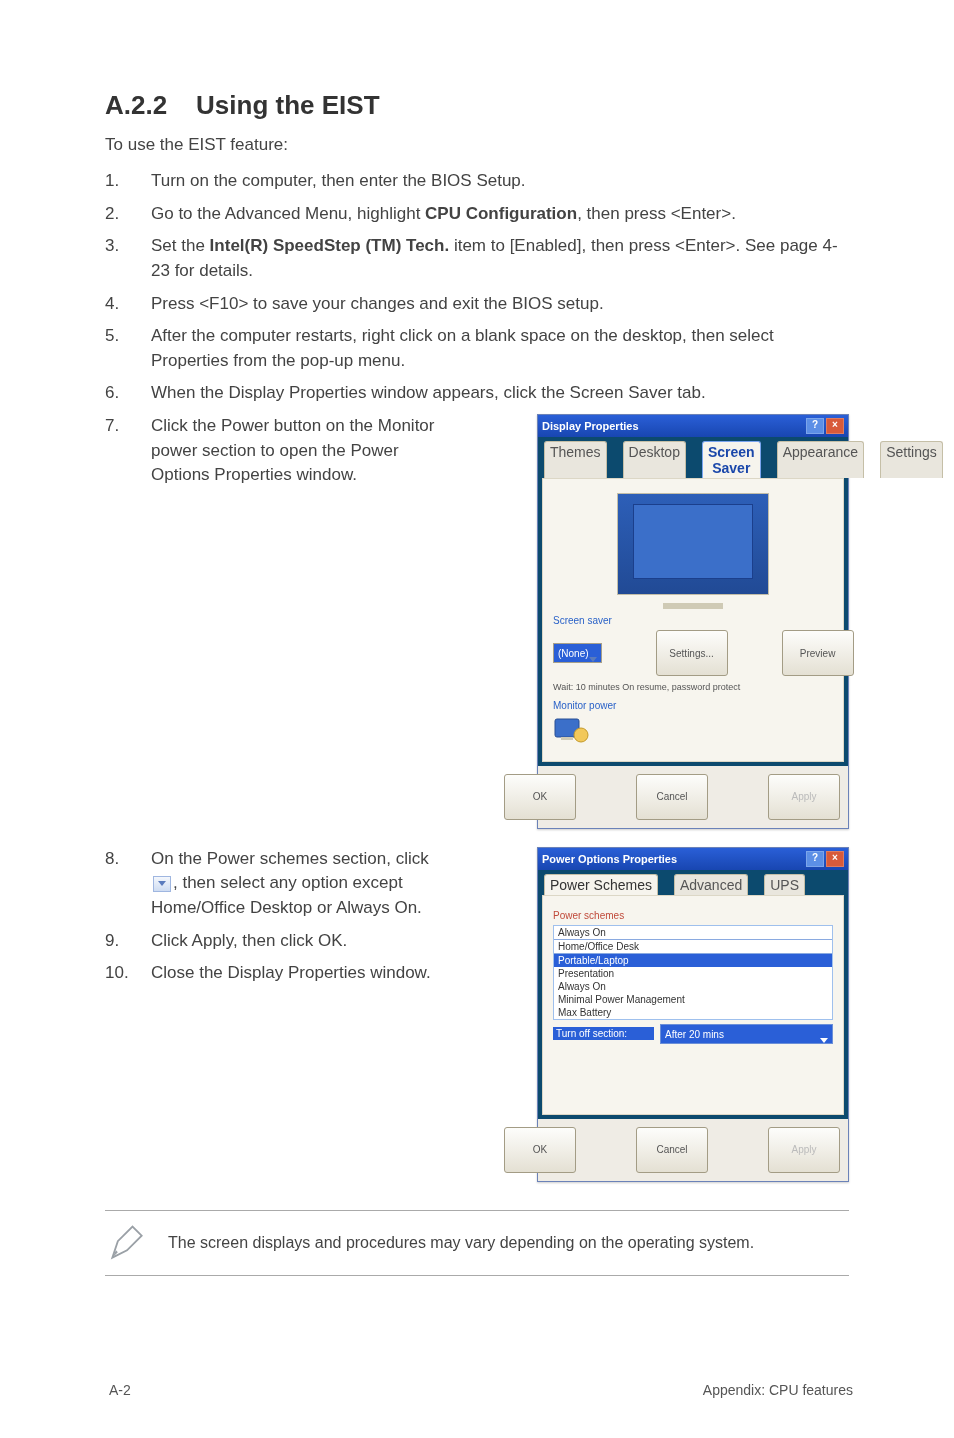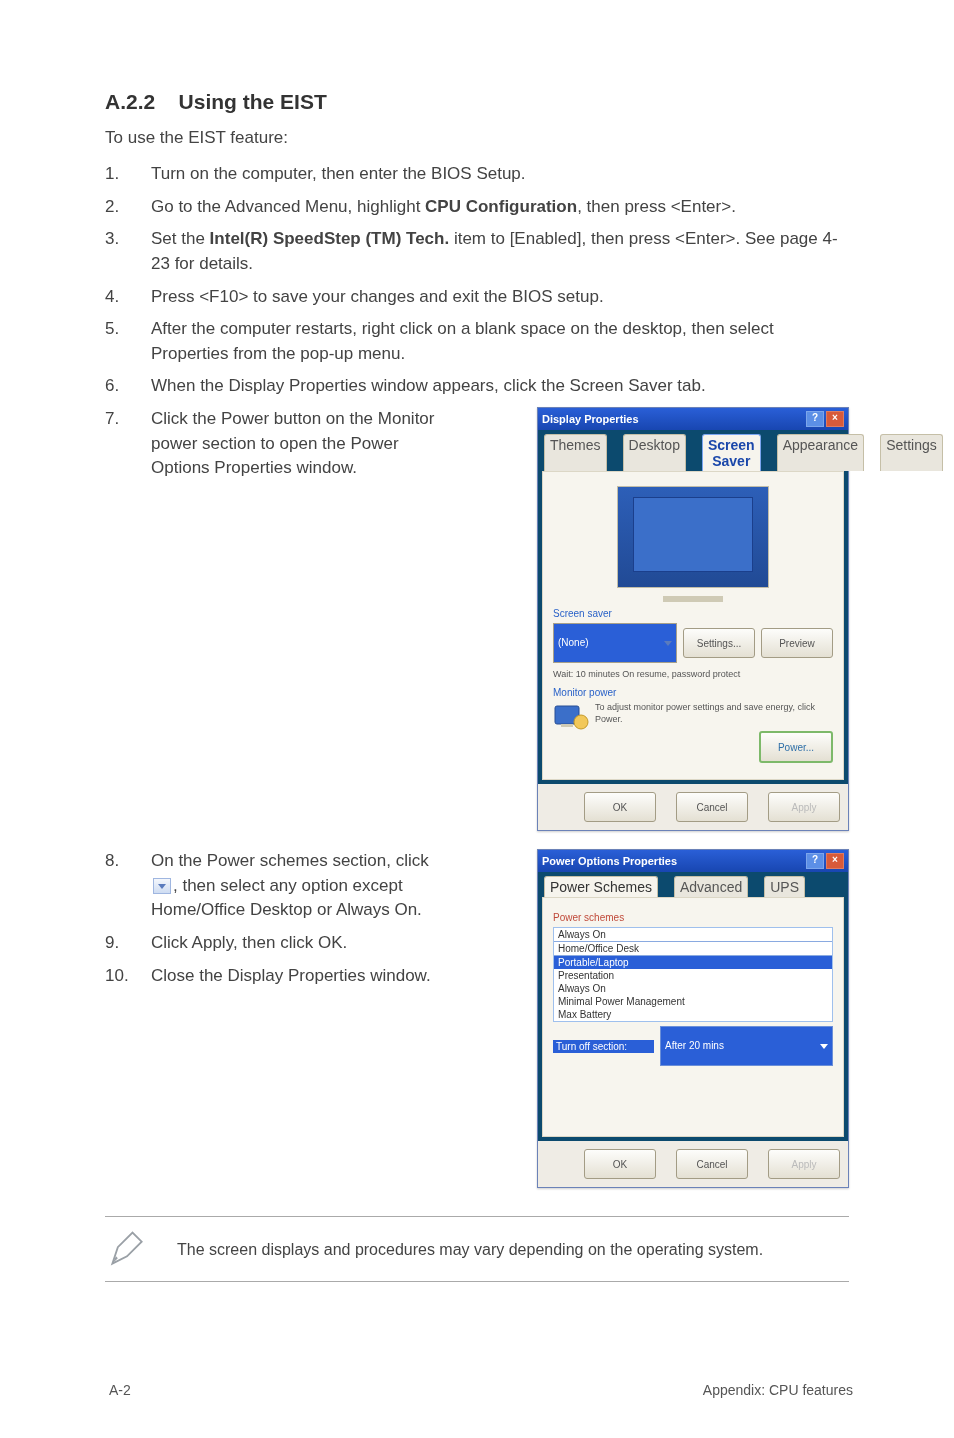--- a/index.html
+++ b/index.html
@@ -11,21 +11,21 @@
     width: 954px;
   }
   .page {
     width: 954px;
     min-height: 1438px;
     padding: 90px 105px 60px 105px;
     box-sizing: border-box;
     position: relative;
   }
   .section-title {
-    font-size: 21px;
+    font-size: 26px;
     font-weight: bold;
     color: #333;
     margin-bottom: 14px;
   }
   .section-subtitle {
     font-size: 17px;
     color: #444;
     margin-bottom: 14px;
   }
   ol.main-list {
@@ -161,57 +161,58 @@
     display: flex;
     gap: 6px;
     align-items: center;
     margin-bottom: 6px;
   }
   .mock-select {
     flex: 1;
     height: 18px;
     background: linear-gradient(to bottom,#fff,#e9e6dd);
     border: 1px solid #a7a08a;
-    padding: 10px 4px;
+    padding: 0 4px;
     font-size: 10px;
     line-height: 16px;
     color: #666;
     display: flex;
     justify-content: space-between;
-    align-items: center;
+    align-items: flex-end;
   }
   .mock-select.highlight {
     background: #2a5fd7;
     color: #fff;
   }
   .mock-btn {
     height: 20px;
     min-width: 54px;
     background: linear-gradient(to bottom,#fdfdfb,#e4e0d3);
     border: 1px solid #a39c85;
     border-radius: 3px;
     font-size: 10px;
-    padding: 4px 8px;
+    padding: 12px 8px;
     display: inline-flex;
     align-items: center;
     justify-content: center;
     color: #555;
+    margin-left: 48px;
   }
   .mock-btn.green {
     border: 2px solid #7db96a;
     color: #2e6fa8;
   }
   .mock-text {
     font-size: 9px;
     color: #555;
     line-height: 1.3;
   }
   .mock-footer-btns {
     display: flex;
-    gap: 20px;
+    gap: 12px;
     justify-content: flex-end;
     padding: 8px;
     background: #efece5;
   }
   .mock-listbox {
     border: 1px solid #9fc0ed;
     background: #fff;
     font-size: 10px;
     margin-top: 4px;
   }
@@ -241,21 +242,21 @@
   .mock-form-row .val {
     flex: 1;
   }
   .note-block {
     border-top: 1px solid #aaa;
     border-bottom: 1px solid #aaa;
     margin-top: 28px;
     padding: 10px 0;
     display: flex;
     align-items: center;
-    gap: 28px;
+    gap: 19px;
   }
   .note-block .icon {
     width: 44px;
     height: 44px;
     display: flex;
     align-items: center;
     justify-content: center;
   }
   .note-block .txt {
     font-size: 16px;
@@ -385,26 +386,20 @@
           <div class="mock-text">Wait: 10 minutes   On resume, password protect</div>
 
           <span class="group-label">Monitor power</span>
           <div class="mock-row" style="align-items:flex-start">
             <div class="mini-icon-box">
               <svg viewBox="0 0 36 30" width="36" height="30">
                   <rect x="2" y="4" width="24" height="18" rx="2" fill="#3b6fc9" stroke="#284f94"></rect>
                   <rect x="8" y="22" width="12" height="3" fill="#cfcab5"></rect>
                   <circle cx="28" cy="20" r="7" fill="#f2c85a" stroke="#c49a2a"></circle>
                 </svg>
-            </div>
-            <div style="flex:1">
-              <div class="mock-text">To adjust monitor power settings and save energy, click Power.</div>
-              <div style="text-align:right;margin-top:6px">
-                <span class="mock-btn green">Power...</span>
-              </div>
             </div>
           </div>
         </div>
         <div class="mock-footer-btns">
           <span class="mock-btn">OK</span>
           <span class="mock-btn">Cancel</span>
           <span class="mock-btn" style="color:#bbb">Apply</span>
         </div>
       </div>
     </div>

